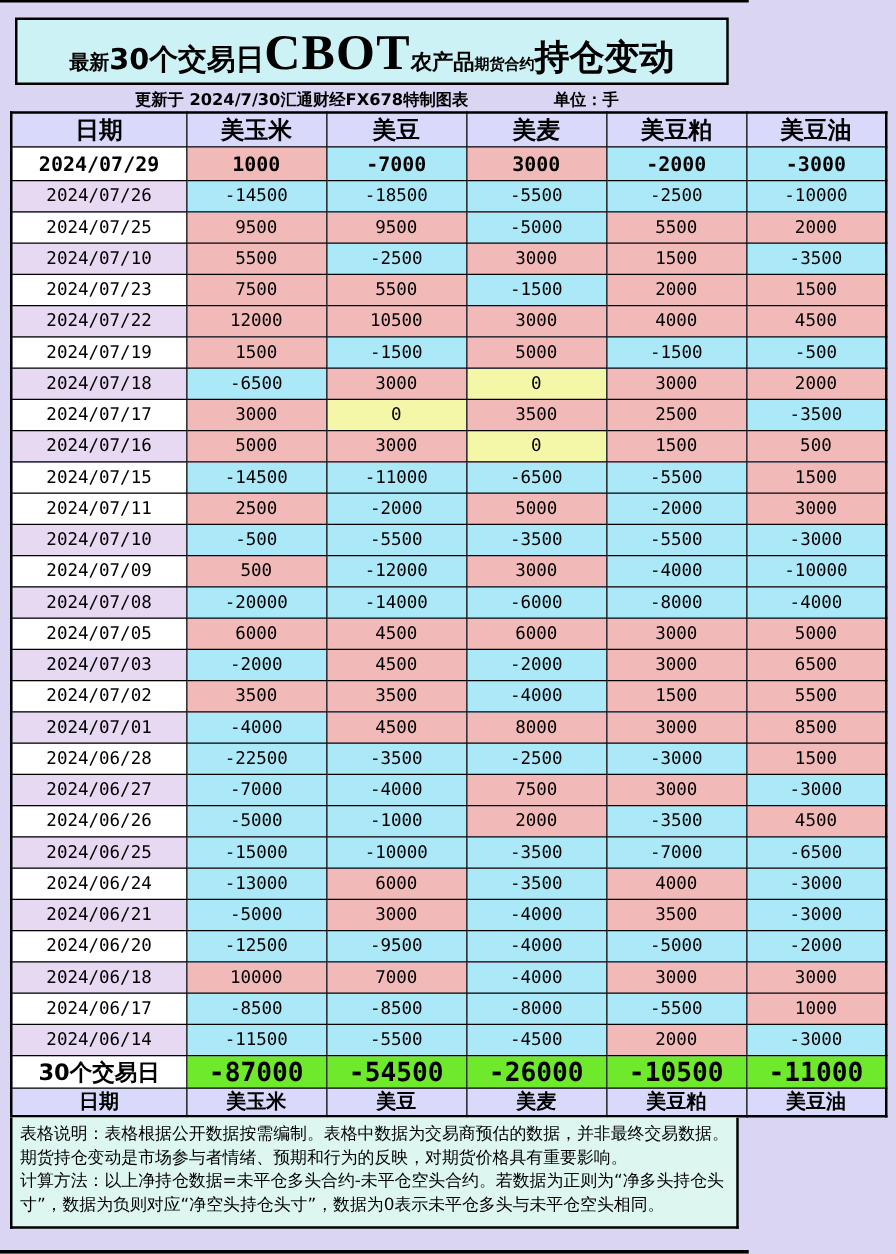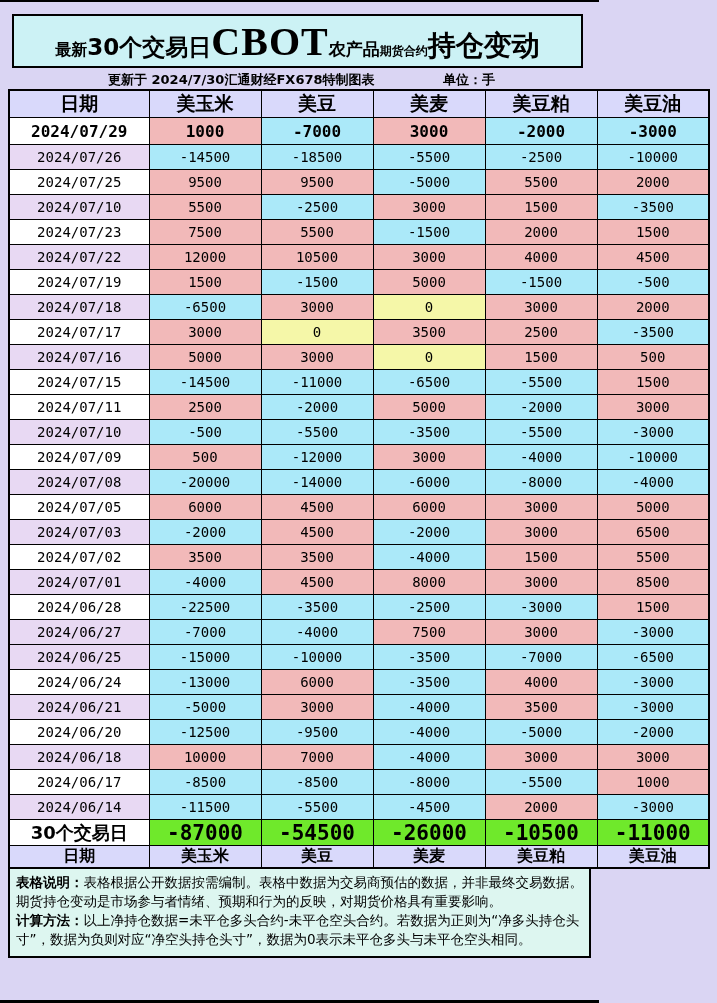--- a/index.html
+++ b/index.html
@@ -111,21 +111,21 @@
     margin:0 8px;
     border:2px solid #000;
     border-top:none;
     background:var(--notes_bg,#DDF6F0);
     padding:4px 6px 6px 6px;
     font-size:13.5px;
     line-height:1.42;
     color:#000;
   }
   .notes p{margin:0;}
-  .notes b{font-weight:bold;}
+  .notes b{font-weight:normal;}
 </style>
 </head>
 <body>
 
 <div class="page">
 
   <div class="title-box">
     <span class="ts1">最新</span>
       <span class="ts2">30个交易日</span>
       <span class="ts3">CBOT</span>
@@ -322,20 +322,28 @@
         </tr>
         <tr>
           <td class="date alt">2024/06/27</td>
           <td class="neg">-7000</td>
           <td class="neg">-4000</td>
           <td class="pos">7500</td>
           <td class="pos">3000</td>
           <td class="neg">-3000</td>
         </tr>
         <tr>
+          <td class="date">2024/06/26</td>
+          <td class="neg">-5000</td>
+          <td class="neg">-1000</td>
+          <td class="pos">2000</td>
+          <td class="neg">-3500</td>
+          <td class="pos">4500</td>
+        </tr>
+        <tr>
           <td class="date alt">2024/06/25</td>
           <td class="neg">-15000</td>
           <td class="neg">-10000</td>
           <td class="neg">-3500</td>
           <td class="neg">-7000</td>
           <td class="neg">-6500</td>
         </tr>
         <tr>
           <td class="date">2024/06/24</td>
           <td class="neg">-13000</td>

